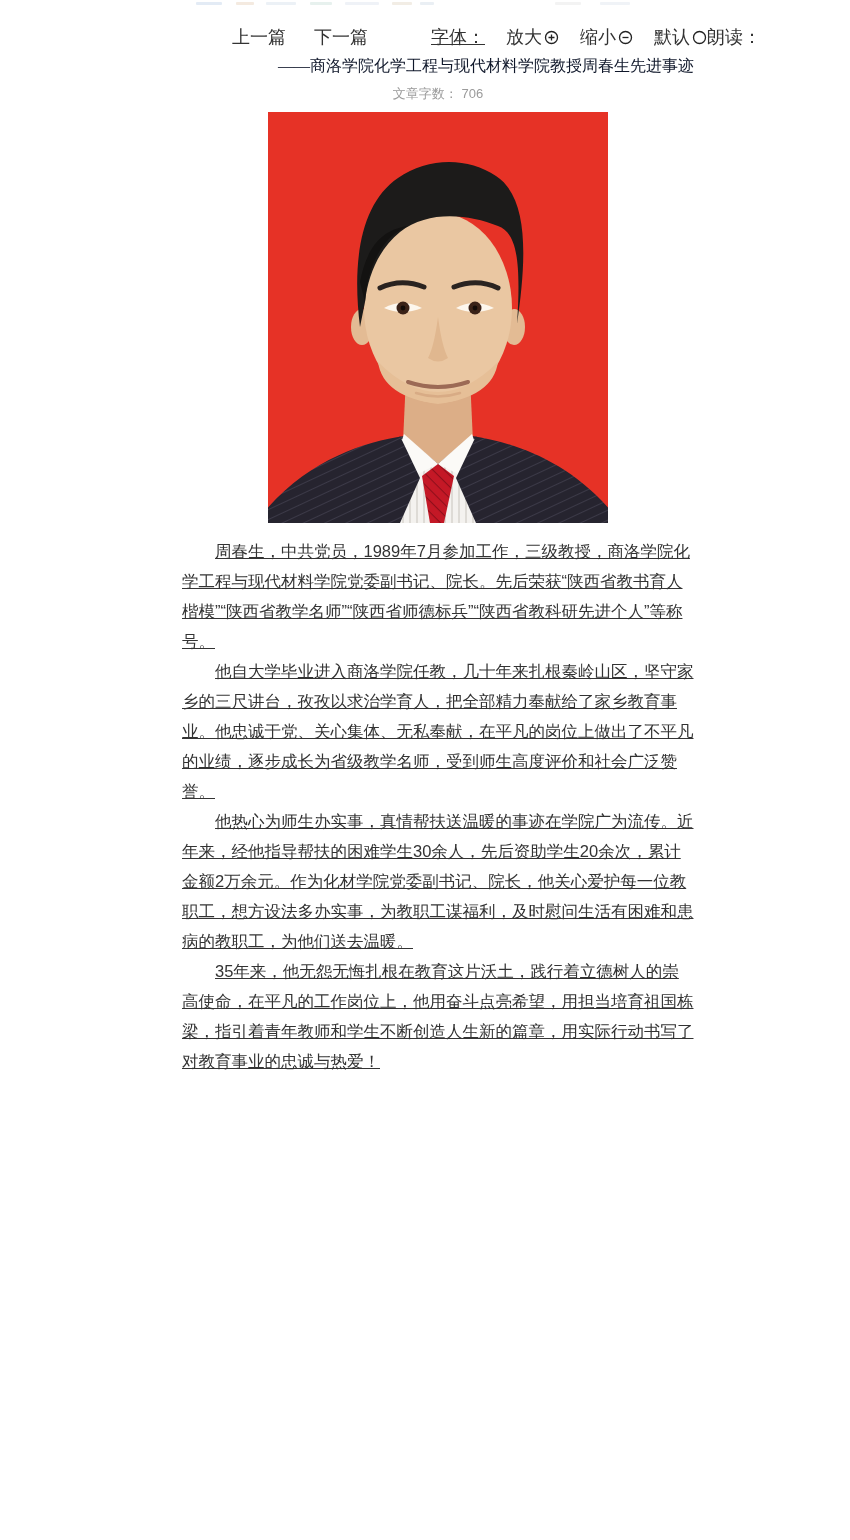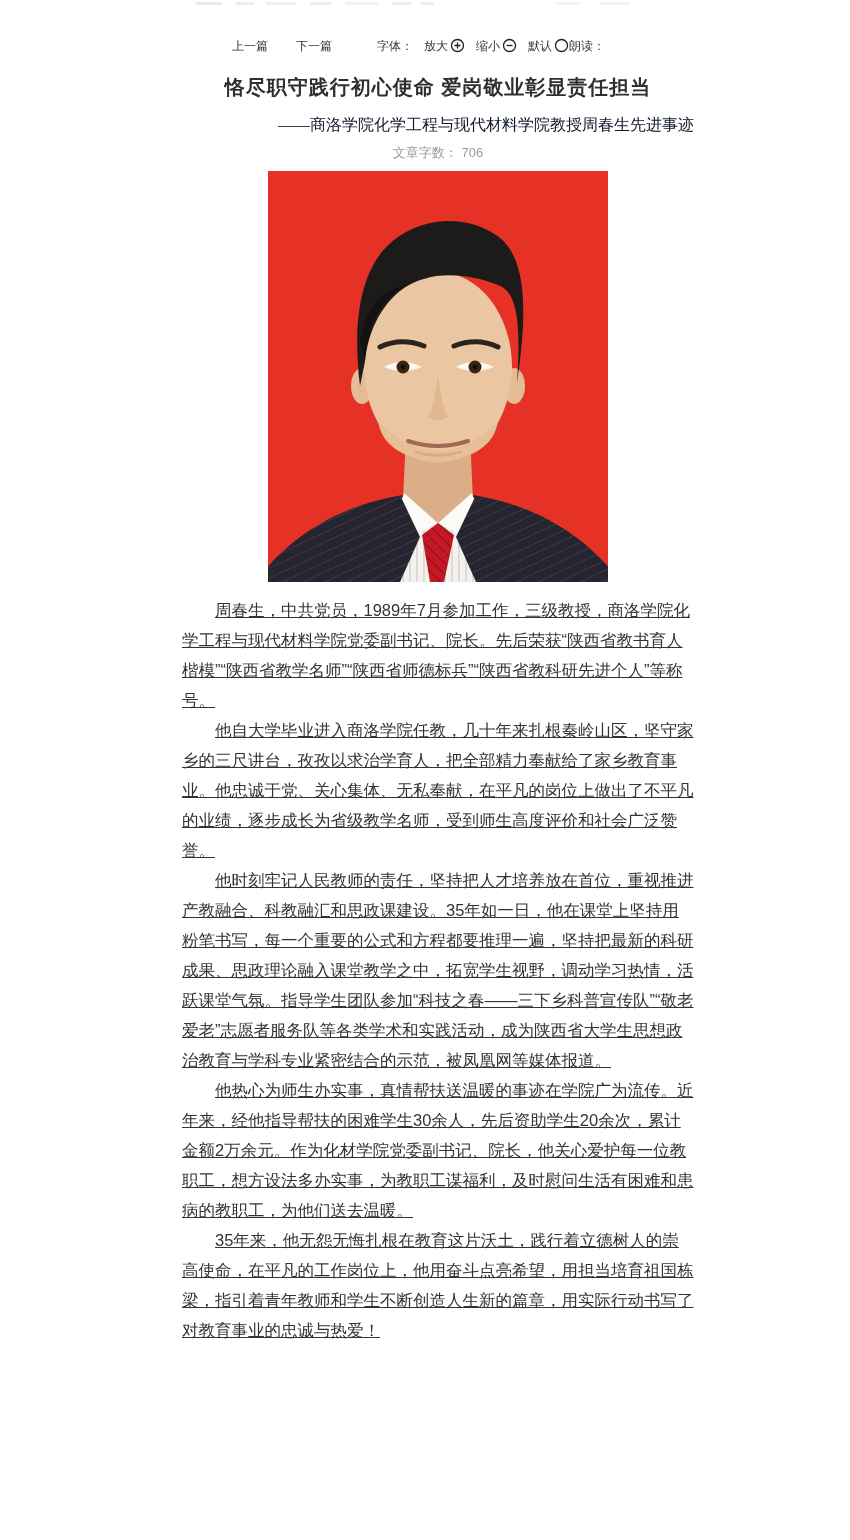--- a/index.html
+++ b/index.html
@@ -15,30 +15,30 @@
 
   
   .remnant { position: absolute; top: 0; left: 0; width: 850px; height: 8px; overflow: hidden; }
   .remnant i { position: absolute; top: 2px; height: 3px; border-radius: 1px; opacity: .5; display: block; }
 
   .content { width: 512px; margin-left: 182px; }
 
   
   .toolbar {
     display: flex; align-items: center;
-    padding-top: 38px;
-    font-size: 12px; color: #333;
+    padding-top: 29px;
+    font-size: 18px; color: #333;
     line-height: 16px;
     white-space: nowrap;
   }
   .tb-link { cursor: pointer; }
   .tb-prev { margin-left: 50px; }
   .tb-next { margin-left: 28px; }
-  .tb-fontlabel { margin-left: 45px; }
-  .tb-btn { margin-left: 11px; display: inline-flex; align-items: flex-start; cursor: pointer; }
+  .tb-fontlabel { margin-left: 63px; text-decoration: underline; }
+  .tb-btn { margin-left: 21px; display: inline-flex; align-items: flex-end; cursor: pointer; }
   .tb-btn .ic { width: 15px; height: 15px; margin-left: 2px; display: inline-block; }
   .tb-read { cursor: pointer; }
 
   
   .title {
     margin-top: 20px;
     text-align: center;
     font-size: 20px; font-weight: bold;
     color: #2f2f2f;
     letter-spacing: 1px;
@@ -117,21 +117,20 @@
       <span>默认</span>
       <span class="ic">
         <svg viewBox="0 0 16 16" width="15" height="15">
             <circle cx="8" cy="8" r="6.4" fill="none" stroke="#222" stroke-width="1.4"></circle>
           </svg>
       </span>
     </span>
     <span class="tb-read">朗读：</span>
   </div>
 
-  <h1 class="title">恪尽职守践行初心使命 爱岗敬业彰显责任担当</h1>
   <div class="subtitle">——商洛学院化学工程与现代材料学院教授周春生先进事迹</div>
   <div class="meta">
     <span>文章字数：</span>
     <span>706</span>
   </div>
 
   <div class="photo-wrap">
     <svg class="photo" viewBox="0 0 340 411" xmlns="http://www.w3.org/2000/svg">
       <defs>
         <pattern id="pinstripe" width="9" height="9" patternUnits="userSpaceOnUse" patternTransform="rotate(65)">
@@ -187,18 +186,17 @@
       <path d="M170,352 L186,364 L176,411 L162,411 L154,364 Z" fill="url(#tiestripe)"></path>
 
       <path d="M132,324 L88,411 L132,411 L152,366 Z" fill="url(#pinstripe)"></path>
       <path d="M208,324 L252,411 L208,411 L188,366 Z" fill="url(#pinstripe)"></path>
     </svg>
   </div>
 
   <div class="body-text">
     <p>周春生，中共党员，1989年7月参加工作，三级教授，商洛学院化学工程与现代材料学院党委副书记、院长。先后荣获“陕西省教书育人楷模”“陕西省教学名师”“陕西省师德标兵”“陕西省教科研先进个人”等称号。</p>
     <p>他自大学毕业进入商洛学院任教，几十年来扎根秦岭山区，坚守家乡的三尺讲台，孜孜以求治学育人，把全部精力奉献给了家乡教育事业。他忠诚于党、关心集体、无私奉献，在平凡的岗位上做出了不平凡的业绩，逐步成长为省级教学名师，受到师生高度评价和社会广泛赞誉。</p>
-    <p>他时刻牢记人民教师的责任，坚持把人才培养放在首位，重视推进产教融合、科教融汇和思政课建设。35年如一日，他在课堂上坚持用粉笔书写，每一个重要的公式和方程都要推理一遍，坚持把最新的科研成果、思政理论融入课堂教学之中，拓宽学生视野，调动学习热情，活跃课堂气氛。指导学生团队参加“科技之春——三下乡科普宣传队”“敬老爱老”志愿者服务队等各类学术和实践活动，成为陕西省大学生思想政治教育与学科专业紧密结合的示范，被凤凰网等媒体报道。</p>
     <p>他热心为师生办实事，真情帮扶送温暖的事迹在学院广为流传。近年来，经他指导帮扶的困难学生30余人，先后资助学生20余次，累计金额2万余元。作为化材学院党委副书记、院长，他关心爱护每一位教职工，想方设法多办实事，为教职工谋福利，及时慰问生活有困难和患病的教职工，为他们送去温暖。</p>
     <p>35年来，他无怨无悔扎根在教育这片沃土，践行着立德树人的崇高使命，在平凡的工作岗位上，他用奋斗点亮希望，用担当培育祖国栋梁，指引着青年教师和学生不断创造人生新的篇章，用实际行动书写了对教育事业的忠诚与热爱！</p>
   </div>
 
 </div>
 
 </body></html>

